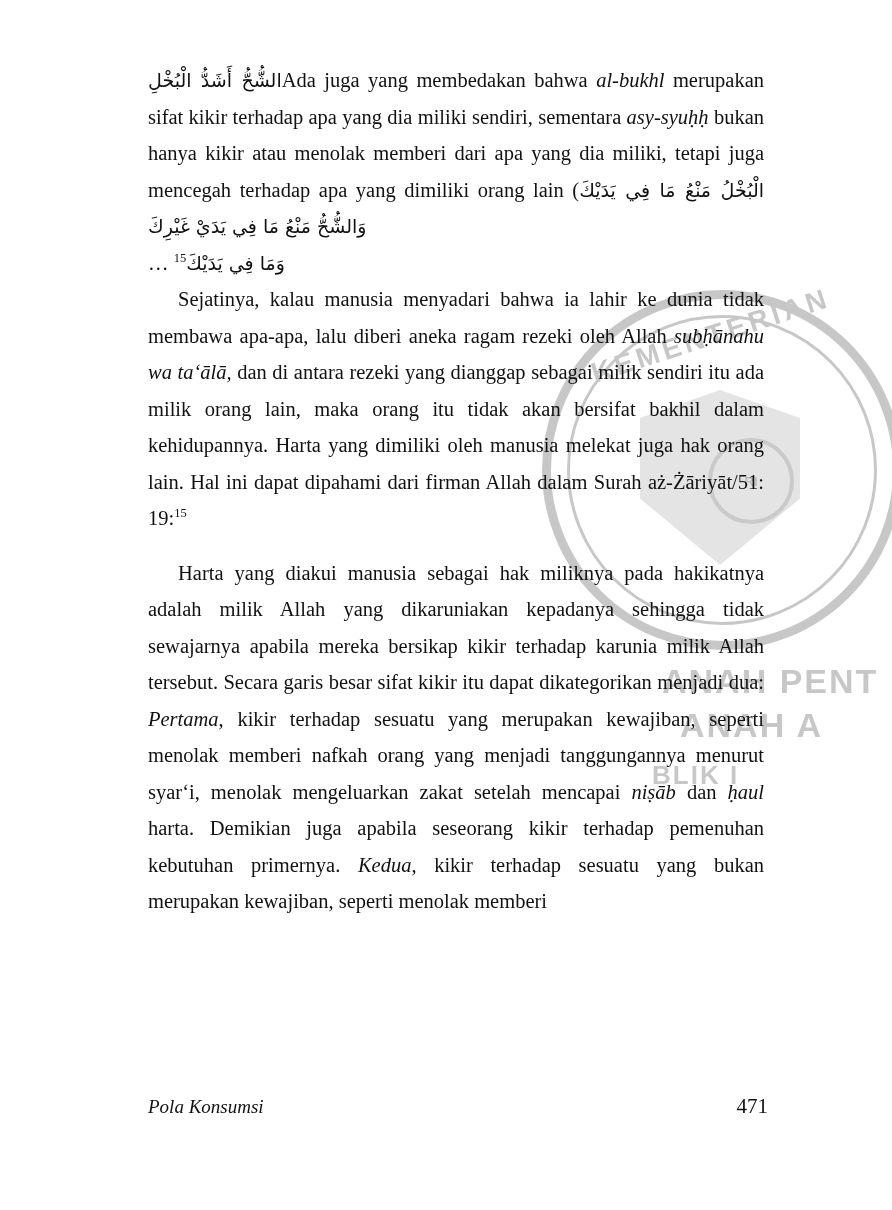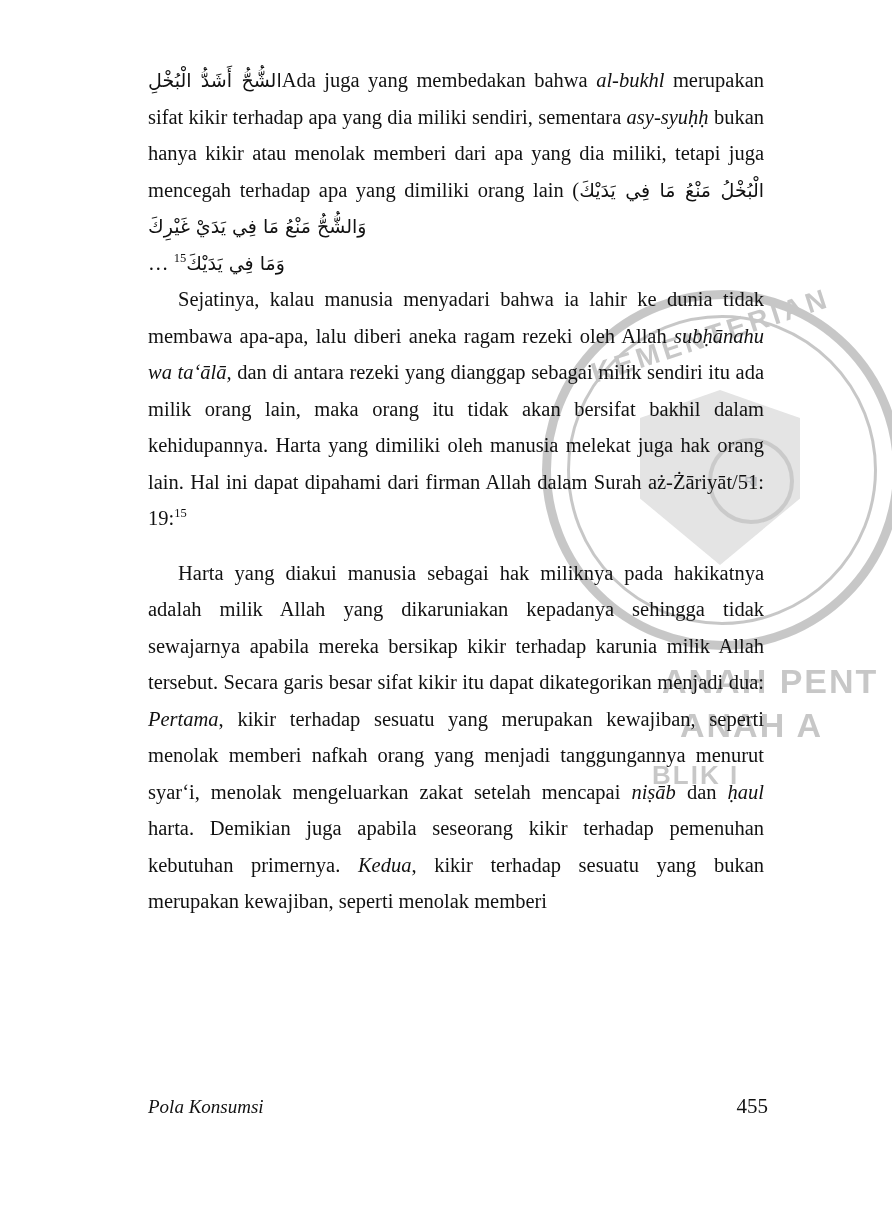--- a/index.html
+++ b/index.html
@@ -215,16 +215,16 @@
 
 
     <div class="gap-md"></div>
 
     <p class="body indent"><span>Harta yang diakui manusia sebagai hak miliknya pada hakikatnya adalah milik Allah yang dikaruniakan kepadanya sehingga tidak sewajarnya apabila mereka bersikap kikir terhadap karunia milik Allah tersebut. Secara garis besar sifat kikir itu dapat dikategorikan menjadi dua: </span><span class="it">Pertama</span><span>, kikir terhadap sesuatu yang merupakan kewajiban, seperti menolak memberi nafkah orang yang menjadi tanggungannya menurut syar‘i, menolak mengeluarkan zakat setelah mencapai </span><span class="it">niṣāb</span><span> dan </span><span class="it">ḥaul</span><span> harta. Demikian juga apabila seseorang kikir terhadap pemenuhan kebutuhan primernya. </span><span class="it">Kedua</span><span>, kikir terhadap sesuatu yang bukan merupakan kewajiban, seperti menolak memberi</span></p>
 
   </div>
 
   <div class="footer">
     <div class="footer-title">Pola Konsumsi</div>
-    <div class="footer-page">455</div>
+    <div class="footer-page">471</div>
   </div>
 
 </div>
 
 </body></html>

